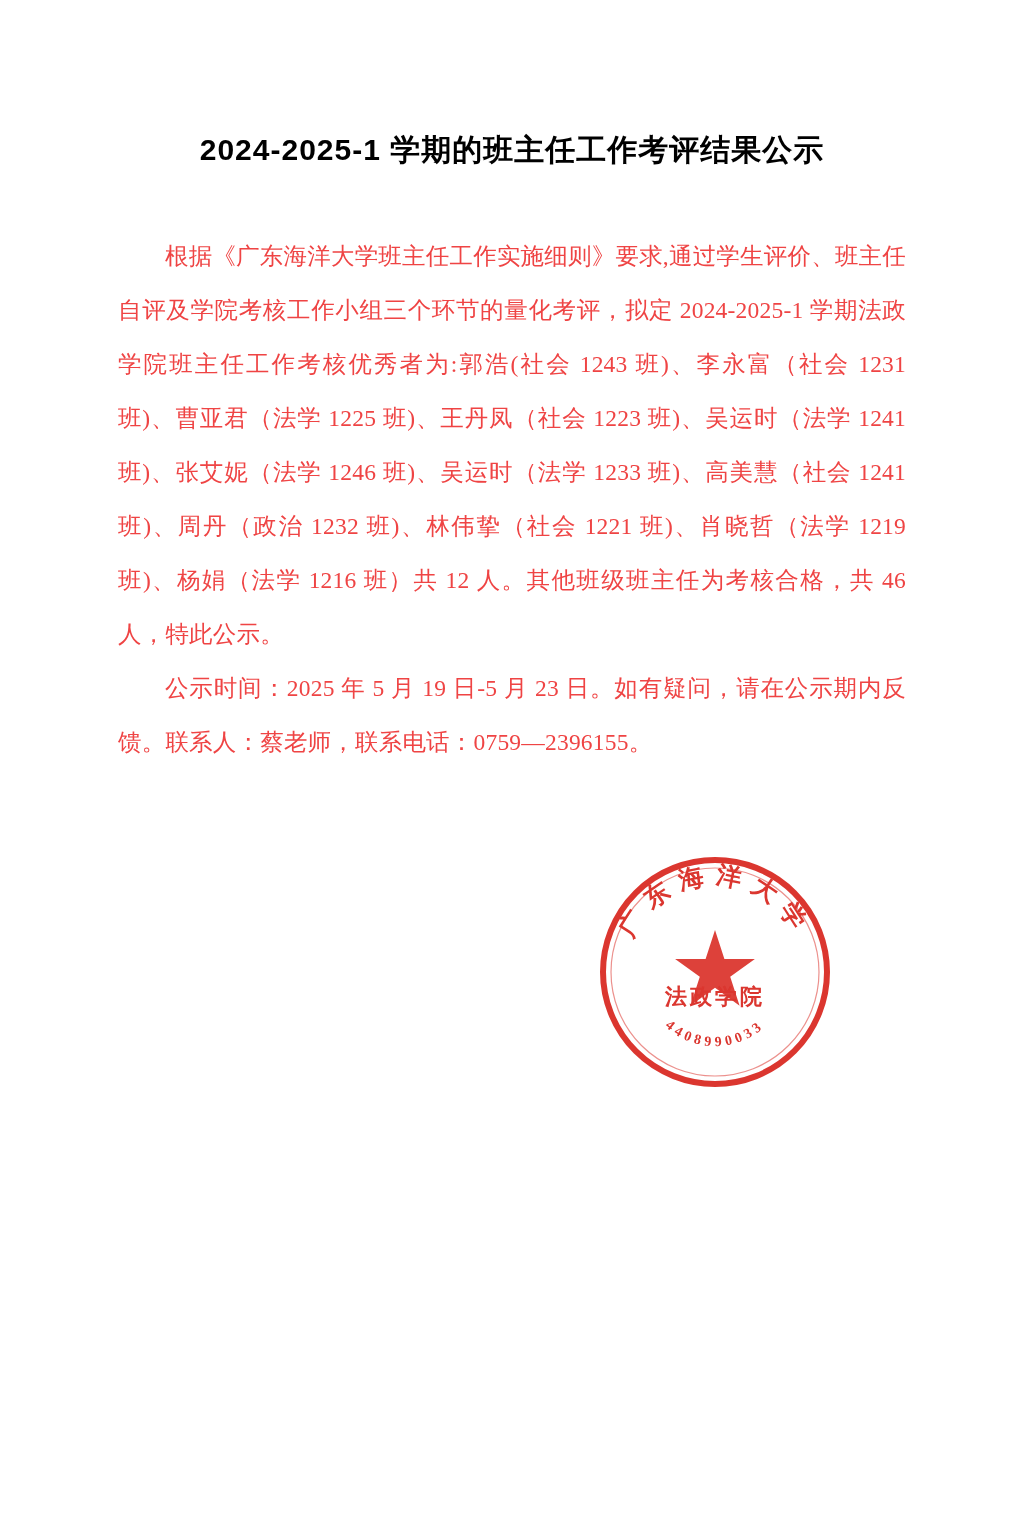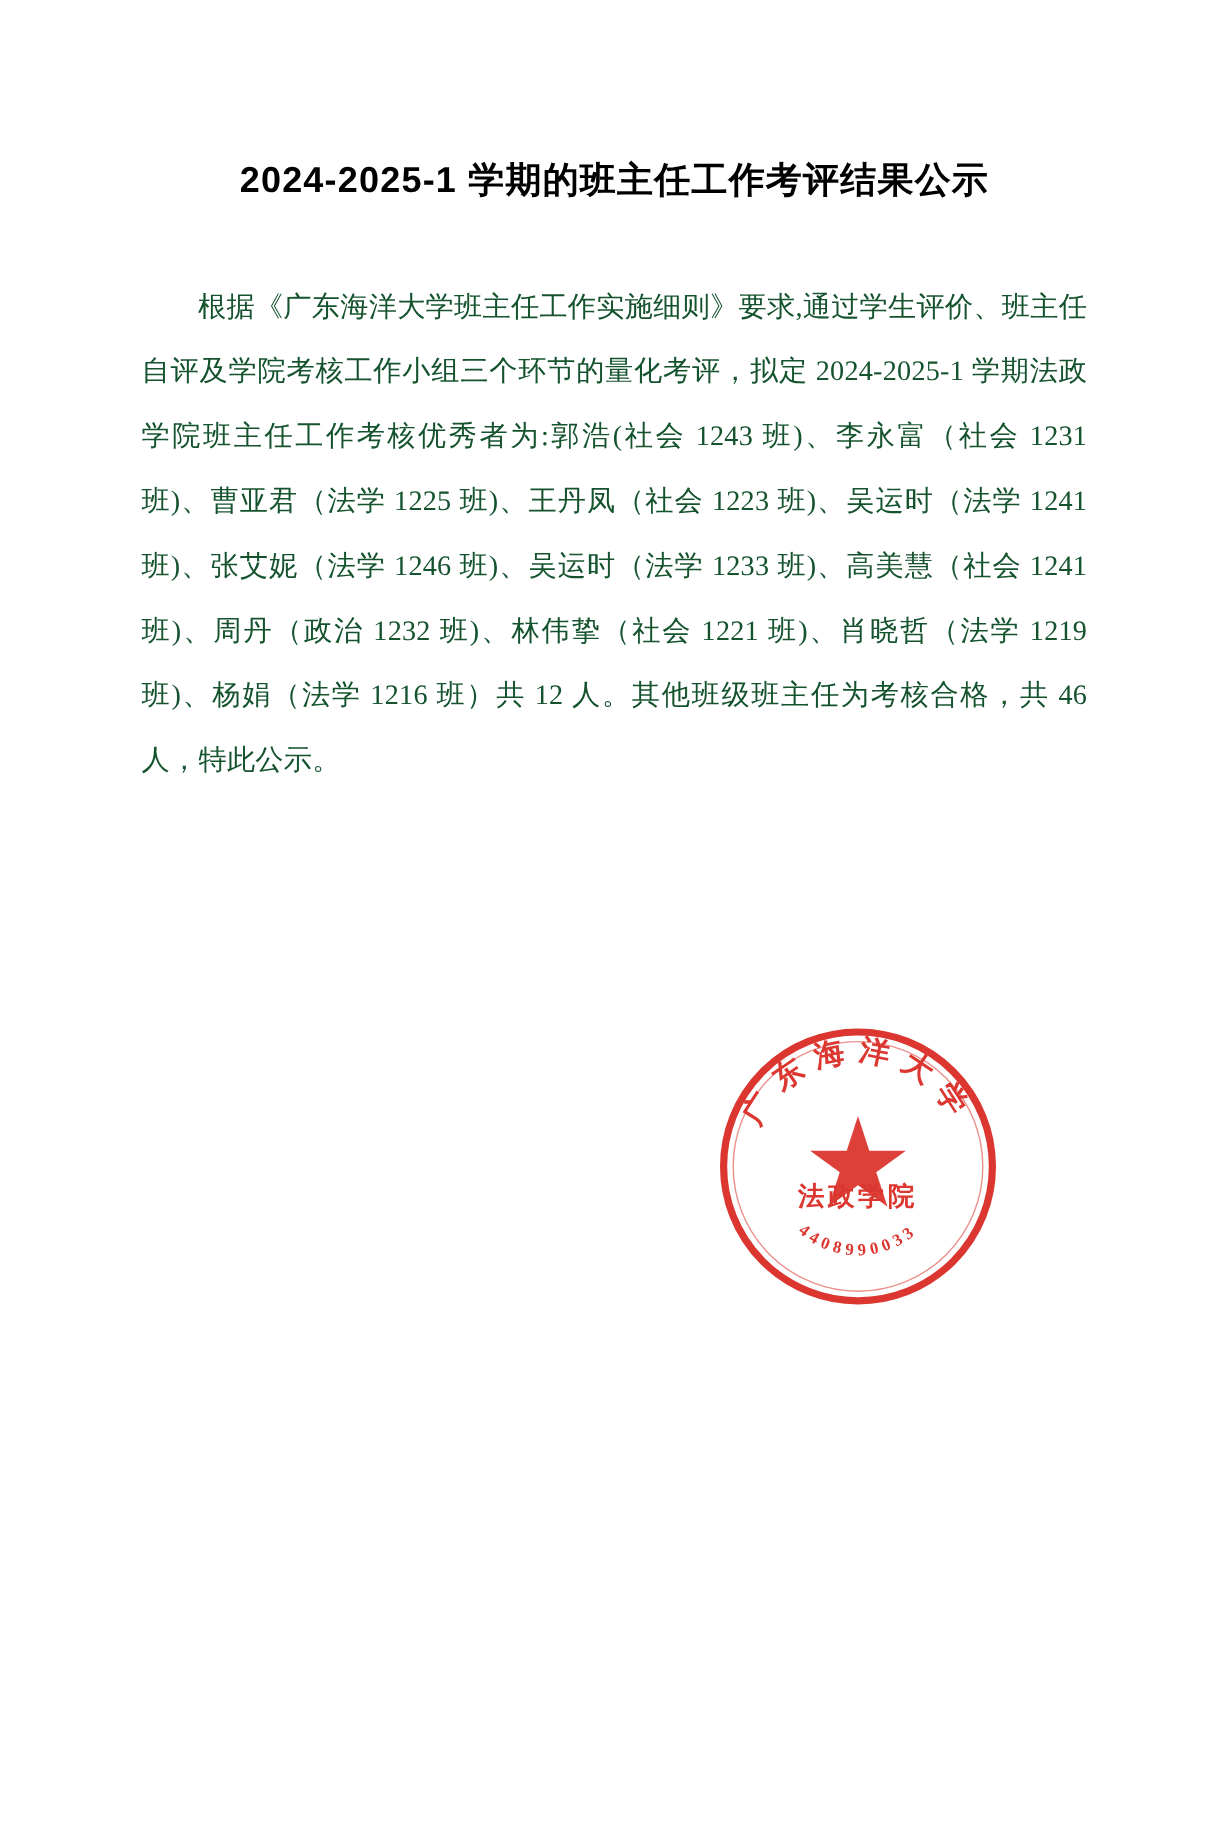--- a/index.html
+++ b/index.html
@@ -34,21 +34,21 @@
   }
   .body-block {
     margin-top: 58px;
   }
   .para {
     font-size: 23.5px;
     line-height: 54px;
     text-align: justify;
     text-justify: inter-ideograph;
     margin: 0;
-    color: #14532d;
+    color: #ef4444;
     letter-spacing: 0.2px;
   }
   .para.indent {
     text-indent: 2em;
   }
   .para + .para {
     margin-top: 0px;
   }
   .seal-area {
     position: absolute;
@@ -74,20 +74,21 @@
 </style>
 </head>
 <body>
 
 <div class="page">
 
   <h1 class="doc-title">2024-2025-1 学期的班主任工作考评结果公示</h1>
 
   <div class="body-block">
     <p class="para indent">根据《广东海洋大学班主任工作实施细则》要求,通过学生评价、班主任自评及学院考核工作小组三个环节的量化考评，拟定 2024-2025-1 学期法政学院班主任工作考核优秀者为:郭浩(社会 1243 班)、李永富（社会 1231 班)、曹亚君（法学 1225 班)、王丹凤（社会 1223 班)、吴运时（法学 1241 班)、张艾妮（法学 1246 班)、吴运时（法学 1233 班)、高美慧（社会 1241 班)、周丹（政治 1232 班)、林伟挚（社会 1221 班)、肖晓哲（法学 1219 班)、杨娟（法学 1216 班）共 12 人。其他班级班主任为考核合格，共 46 人，特此公示。</p>
+    <p class="para indent">公示时间：2025 年 5 月 19 日-5 月 23 日。如有疑问，请在公示期内反馈。联系人：蔡老师，联系电话：0759—2396155。</p>
   </div>
 
   <div class="seal-area">
 
     <div class="seal">
       <svg width="240" height="240" viewBox="0 0 240 240" xmlns="http://www.w3.org/2000/svg">
         <defs>
           <path id="arcTop" d="M 32 120 A 88 88 0 0 1 208 120"></path>
           <path id="arcBottom" d="M 46 120 A 74 74 0 0 0 194 120"></path>
         </defs>

